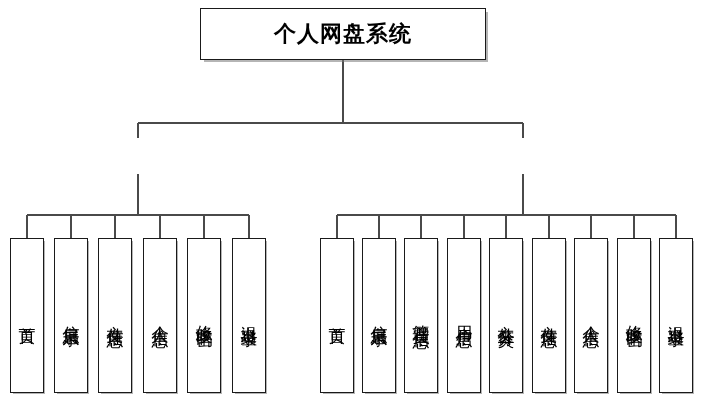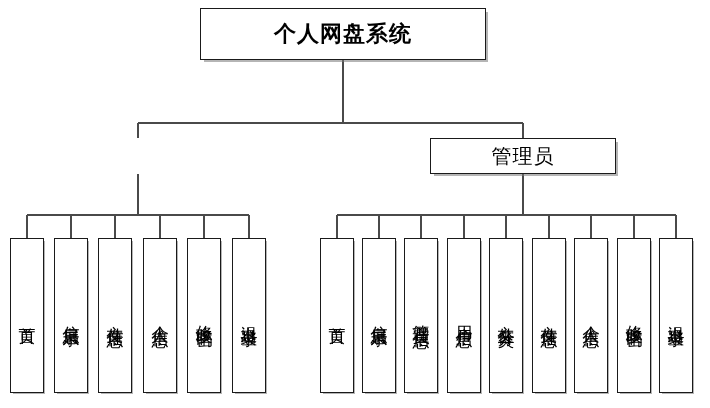--- a/index.html
+++ b/index.html
@@ -131,23 +131,20 @@
       <line x1="634" y1="215" x2="634" y2="238"></line>
       <line x1="676" y1="215" x2="676" y2="238"></line>
     </g>
   </svg>
 
   <div class="node root">
     <span class="node-label">个人网盘系统</span>
   </div>
 
 
-  <div class="node branch branch-admin">
-    <span class="node-label">管理员</span>
-  </div>
 
   <div class="node leaf" style="left:10px">
     <span class="node-label">首页</span>
   </div>
   <div class="node leaf" style="left:54px">
     <span class="node-label">信息展示</span>
   </div>
   <div class="node leaf" style="left:98px">
     <span class="node-label">文件信息</span>
   </div>

